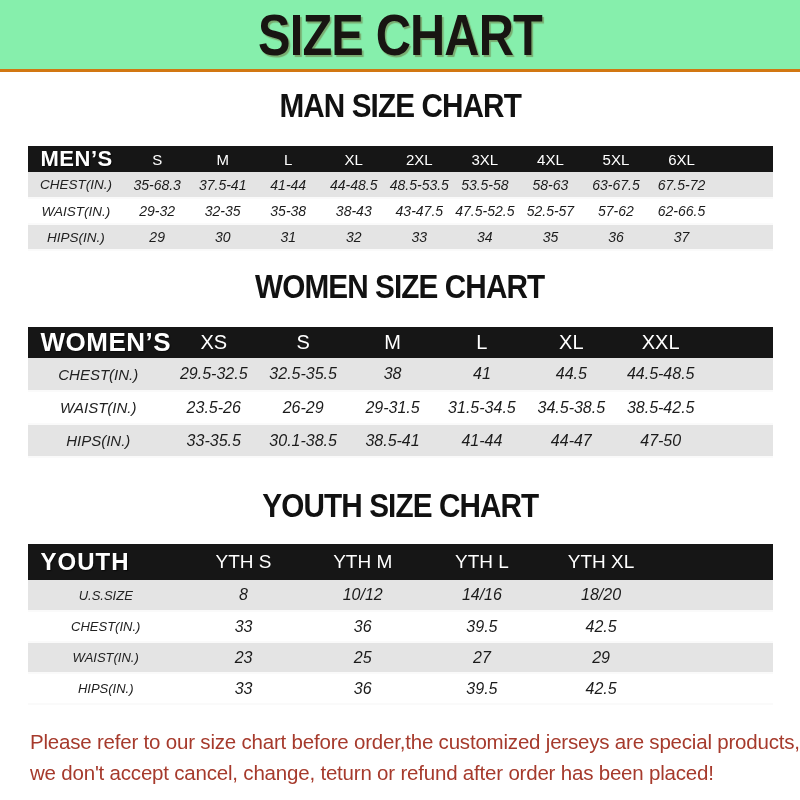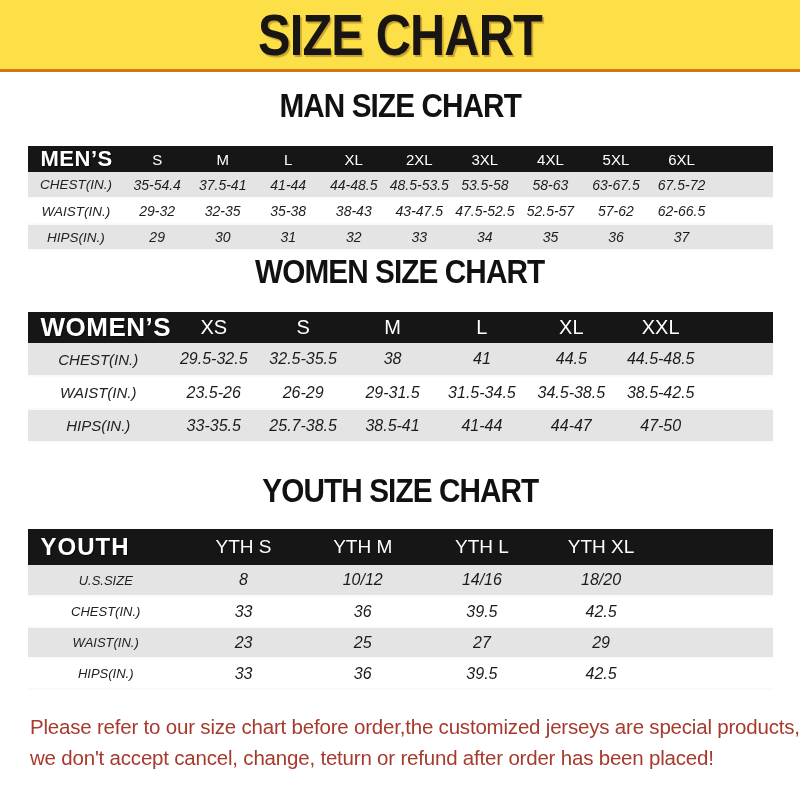--- a/index.html
+++ b/index.html
@@ -3,39 +3,39 @@
 <meta charset="utf-8">
 <style>
   html,body{margin:0;padding:0;}
   body{
     width:800px;height:800px;background:#ffffff;
     font-family:"Liberation Sans",sans-serif;
     overflow:hidden;
   }
   
   .banner{
-    height:72px;background:#fde047;
+    height:72px;background:#86efac;
     display:flex;align-items:center;justify-content:center;
     border-bottom:3px solid #d27712;box-sizing:border-box;
   }
   .banner-title{
     display:inline-block;
     font-size:58px;font-weight:bold;color:#181512;
     letter-spacing:-1px;transform:scaleX(0.84);
     text-shadow:2px 2px 1px rgba(96,48,0,0.35);
     white-space:nowrap;
   }
   
   h2{margin:0;text-align:center;color:#111;}
   h2 span{
     display:inline-block;font-size:33px;font-weight:bold;
     letter-spacing:-1px;transform:scaleX(0.9);white-space:nowrap;
   }
   .section-men   h2{margin:15px 0 21px;}
-  .section-women h2{margin:2px 0 21px;}
+  .section-women h2{margin:17px 0 21px;}
   .section-youth h2{margin:29px 0 19px;}
   
   table{
     border-collapse:collapse;table-layout:fixed;
     width:745px;margin:0 auto;
   }
   thead th{
     background:#161616;color:#ffffff;font-weight:normal;
     text-align:center;padding:0;
   }
@@ -108,21 +108,21 @@
           <th>3XL</th>
           <th>4XL</th>
           <th>5XL</th>
           <th>6XL</th>
           <th class="spacer"></th>
         </tr>
       </thead>
       <tbody>
         <tr>
           <td class="rowlabel">CHEST(IN.)</td>
-          <td>35-54.4</td>
+          <td>35-68.3</td>
           <td>37.5-41</td>
           <td>41-44</td>
           <td>44-48.5</td>
           <td>48.5-53.5</td>
           <td>53.5-58</td>
           <td>58-63</td>
           <td>63-67.5</td>
           <td>67.5-72</td>
           <td class="spacer"></td>
         </tr>
@@ -198,21 +198,21 @@
           <td>26-29</td>
           <td>29-31.5</td>
           <td>31.5-34.5</td>
           <td>34.5-38.5</td>
           <td>38.5-42.5</td>
           <td class="spacer"></td>
         </tr>
         <tr>
           <td class="rowlabel">HIPS(IN.)</td>
           <td>33-35.5</td>
-          <td>25.7-38.5</td>
+          <td>30.1-38.5</td>
           <td>38.5-41</td>
           <td>41-44</td>
           <td>44-47</td>
           <td>47-50</td>
           <td class="spacer"></td>
         </tr>
       </tbody>
     </table>
 </div>
 

